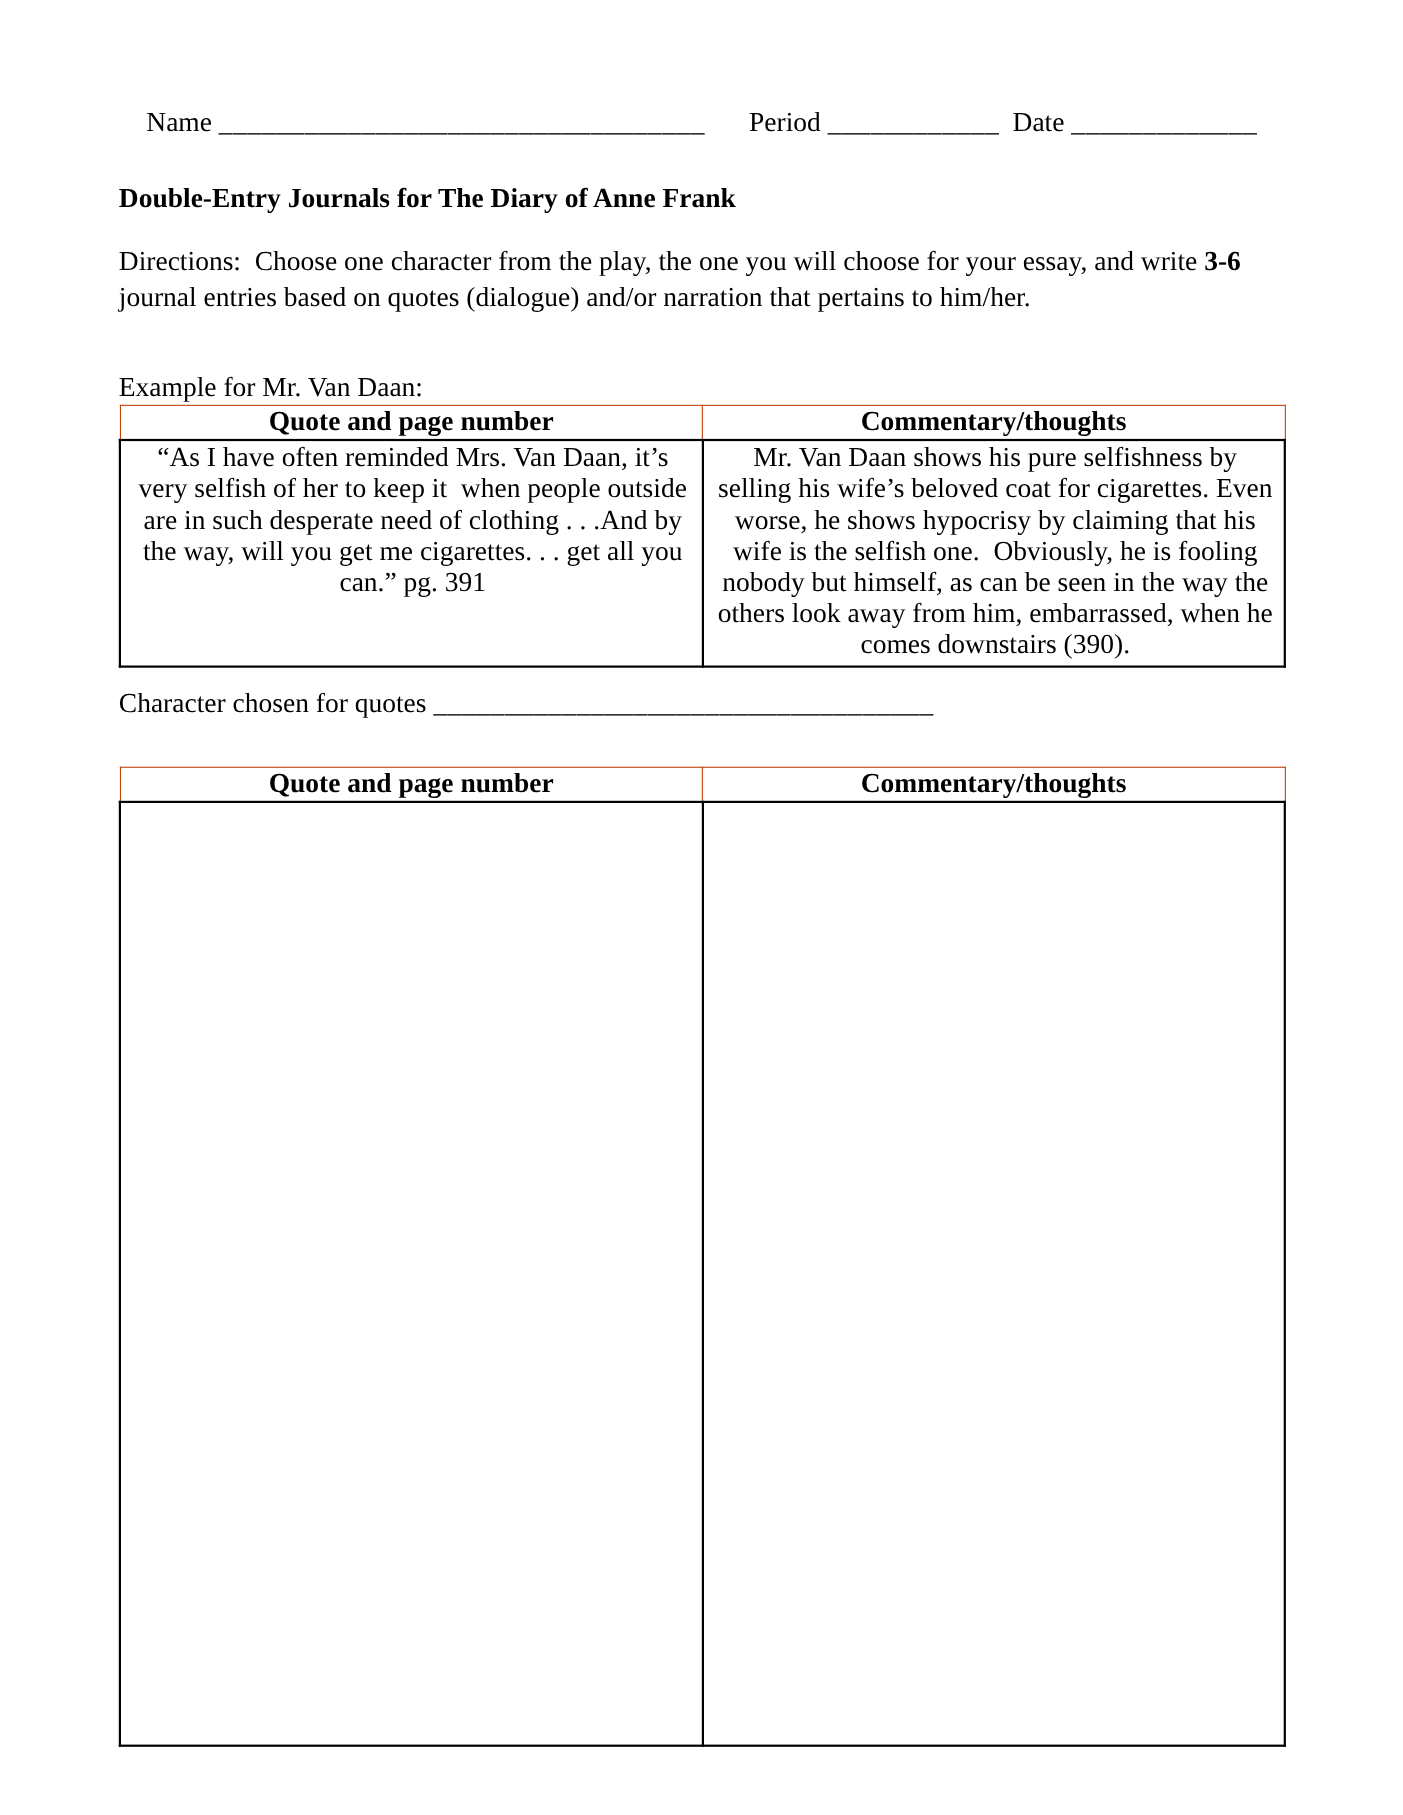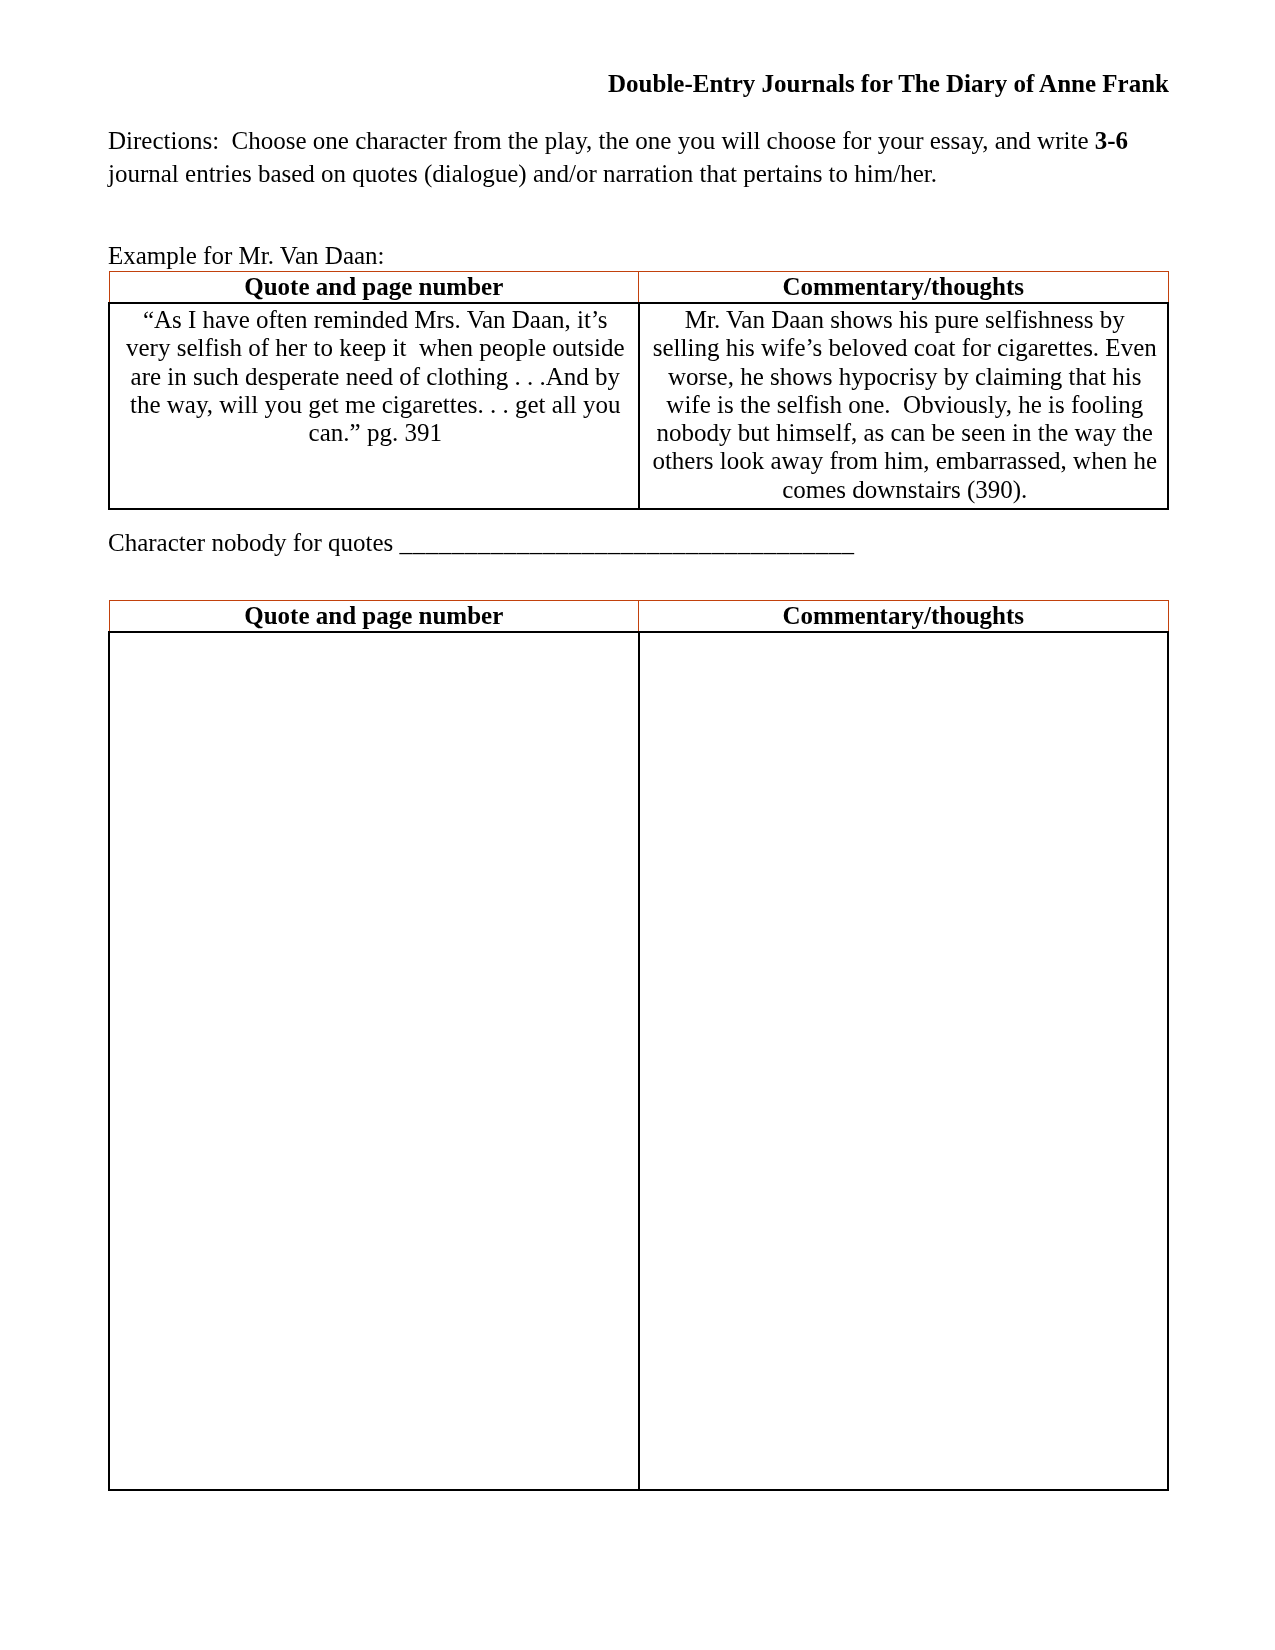--- a/index.html
+++ b/index.html
@@ -18,21 +18,21 @@
     white-space: pre;
     margin-bottom: 13px;
   }
   .gap-lg { margin-left: 40px; }
   .gap-sm { margin-left: 12px; }
   .blank { letter-spacing: 0.5px; }
 
   .title {
     font-size: 25px;
     font-weight: bold;
-    text-align: right;
+    text-align: left;
     margin-bottom: 27px;
   }
 
   .directions {
     font-size: 25px;
     line-height: 1.3;
     white-space: pre-wrap;
     margin-bottom: 51px;
   }
   .directions b { font-weight: bold; }
@@ -75,20 +75,23 @@
     white-space: pre;
   }
 
   table.entry-table td { height: 858px; }
 </style>
 </head>
 <body>
 
 <div class="page">
 
+  <div class="topline">
+    <span>Name </span><span class="blank">__________________________________</span><span class="gap-lg">Period </span><span class="blank">____________</span><span class="gap-sm">Date </span><span class="blank">_____________</span>
+  </div>
 
   <h1 class="title">Double-Entry Journals for The Diary of Anne Frank</h1>
 
   <p class="directions"><span>Directions:  Choose one character from the play, the one you will choose for your essay, and write </span><b>3-6</b><span> journal entries based on quotes (dialogue) and/or narration that pertains to him/her.</span></p>
 
   <p class="example-label">Example for Mr. Van Daan:</p>
 
   <table class="journal-table example-table">
     <thead>
       <tr>
@@ -97,21 +100,21 @@
       </tr>
     </thead>
     <tbody>
       <tr>
         <td>“As I have often reminded Mrs. Van Daan, it’s very selfish of her to keep it  when people outside are in such desperate need of clothing . . .And by the way, will you get me cigarettes. . . get all you can.” pg. 391</td>
         <td>Mr. Van Daan shows his pure selfishness by selling his wife’s beloved coat for cigarettes. Even worse, he shows hypocrisy by claiming that his wife is the selfish one.  Obviously, he is fooling nobody but himself, as can be seen in the way the others look away from him, embarrassed, when he comes downstairs (390).</td>
       </tr>
     </tbody>
   </table>
 
-  <p class="character-line"><span>Character nobody for quotes </span><span class="blank">___________________________________</span></p>
+  <p class="character-line"><span>Character chosen for quotes </span><span class="blank">___________________________________</span></p>
 
   <table class="journal-table entry-table">
     <thead>
       <tr>
         <th>Quote and page number</th>
         <th>Commentary/thoughts</th>
       </tr>
     </thead>
     <tbody>
       <tr>

